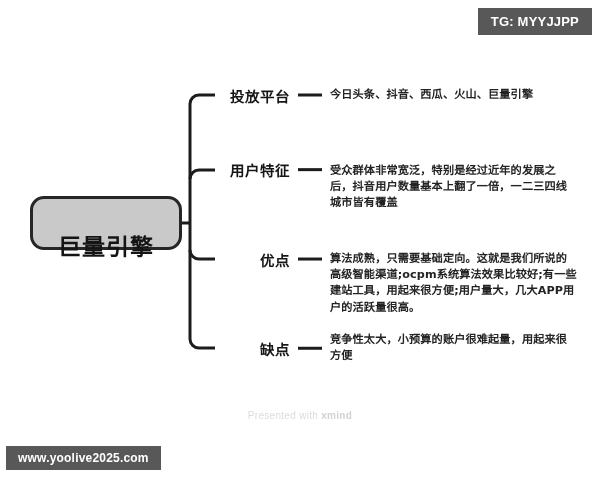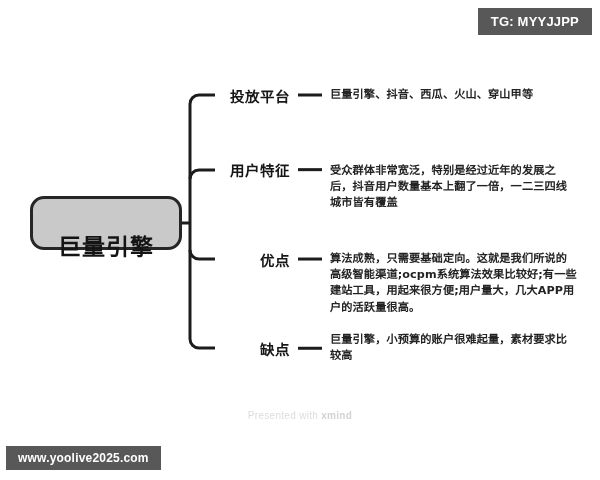--- a/index.html
+++ b/index.html
@@ -159,39 +159,39 @@
     <path d="M190,339 A9,9 0 0 0 199,348 L215,348" fill="none" stroke="#1c1c1c" stroke-width="3" stroke-linecap="butt"></path>
   </svg>
 
   <div id="root-node">
     <span class="root-label">巨量引擎</span>
   </div>
 
   <div class="branch" id="branch-0">
     <span class="branch-label">投放平台</span>
     <span class="branch-dash"></span>
-    <span class="branch-detail">巨量引擎、抖音、西瓜、火山、穿山甲等</span>
+    <span class="branch-detail">今日头条、抖音、西瓜、火山、巨量引擎</span>
   </div>
 
   <div class="branch" id="branch-1">
     <span class="branch-label">用户特征</span>
     <span class="branch-dash"></span>
     <span class="branch-detail">受众群体非常宽泛，特别是经过近年的发展之后，抖音用户数量基本上翻了一倍，一二三四线城市皆有覆盖</span>
   </div>
 
   <div class="branch" id="branch-2">
     <span class="branch-label">优点</span>
     <span class="branch-dash"></span>
     <span class="branch-detail">算法成熟，只需要基础定向。这就是我们所说的高级智能渠道;ocpm系统算法效果比较好;有一些建站工具，用起来很方便;用户量大，几大APP用户的活跃量很高。</span>
   </div>
 
   <div class="branch" id="branch-3">
     <span class="branch-label">缺点</span>
     <span class="branch-dash"></span>
-    <span class="branch-detail">巨量引擎，小预算的账户很难起量，素材要求比较高</span>
+    <span class="branch-detail">竞争性太大，小预算的账户很难起量，用起来很方便</span>
   </div>
 
   <div id="watermark">
     <span>Presented with </span><span class="wm-brand">xmind</span>
   </div>
 
   <div class="badge" id="tg-badge">
     <span>TG: MYYJJPP</span>
   </div>
 

